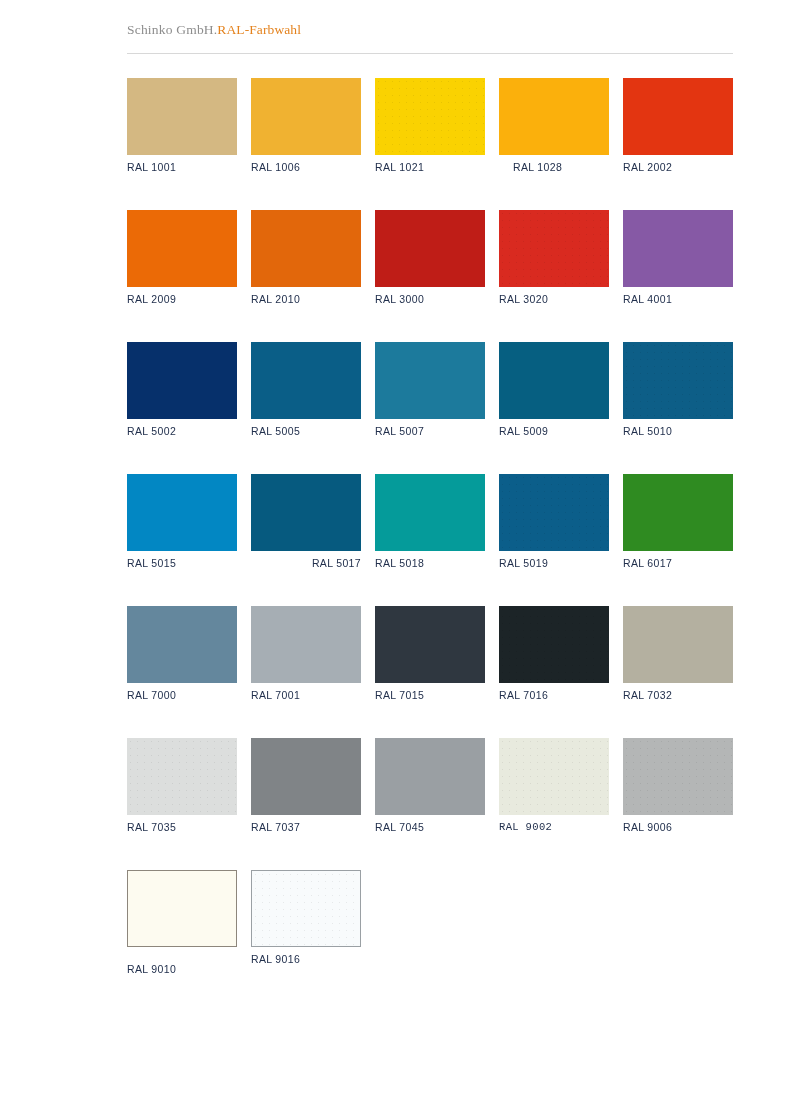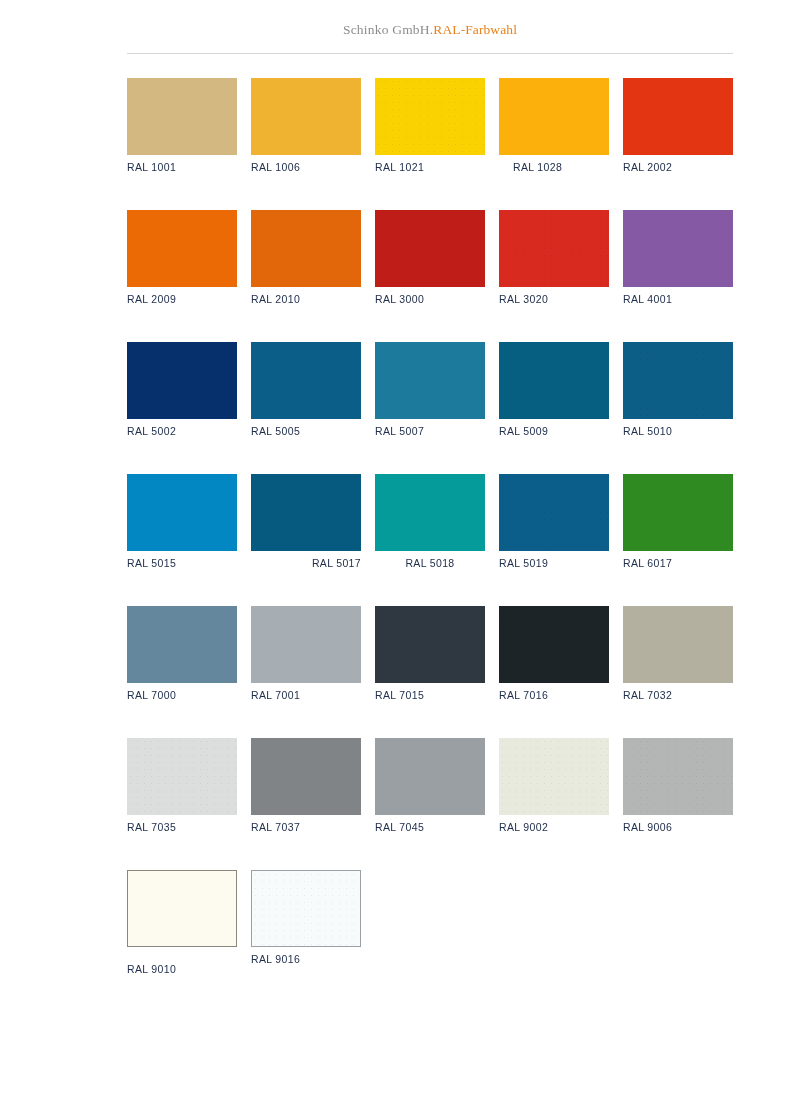--- a/index.html
+++ b/index.html
@@ -22,21 +22,21 @@
 
   
   .header {
     position: absolute;
     left: 127px;
     top: 22px;
     width: 606px;
     height: 32px;
     display: flex;
     align-items: flex-start;
-    justify-content: center;
+    justify-content: flex-start;
   }
   .company {
     font-family: "Liberation Serif", serif;
     font-size: 13.5px;
     color: #8d8d8d;
     letter-spacing: 0.2px;
     white-space: nowrap;
   }
   .doc-title {
     font-family: "Liberation Serif", serif;
@@ -178,21 +178,21 @@
       <div class="cell">
         <div class="chip" style="background: rgb(2, 135, 195);"></div>
         <div class="chip-label" style="color: rgb(34, 48, 77);">RAL 5015</div>
       </div>
       <div class="cell">
         <div class="chip" style="background: rgb(6, 90, 127);"></div>
         <div class="chip-label" style="color: rgb(34, 48, 77); text-align: right;">RAL 5017</div>
       </div>
       <div class="cell">
         <div class="chip" style="background: rgb(5, 155, 154);"></div>
-        <div class="chip-label" style="color: rgb(34, 48, 77); text-align: center;">RAL 5018</div>
+        <div class="chip-label" style="color: rgb(34, 48, 77);">RAL 5018</div>
       </div>
       <div class="cell">
         <div class="chip" style="background: rgb(11, 94, 138);">
           <div class="texture" style="background-image: radial-gradient(rgba(0, 0, 0, 0.07) 0.6px, transparent 0.7px); background-size: 7px 7px;"></div>
         </div>
         <div class="chip-label" style="color: rgb(34, 48, 77);">RAL 5019</div>
       </div>
       <div class="cell">
         <div class="chip" style="background: rgb(47, 139, 33);"></div>
         <div class="chip-label" style="color: rgb(34, 48, 77);">RAL 6017</div>
@@ -230,21 +230,21 @@
         <div class="chip-label" style="color: rgb(34, 48, 77);">RAL 7037</div>
       </div>
       <div class="cell">
         <div class="chip" style="background: rgb(154, 159, 163);"></div>
         <div class="chip-label" style="color: rgb(34, 48, 77);">RAL 7045</div>
       </div>
       <div class="cell">
         <div class="chip" style="background: rgb(232, 234, 222);">
           <div class="texture" style="background-image: radial-gradient(rgba(0, 0, 0, 0.07) 0.6px, transparent 0.7px); background-size: 7px 7px;"></div>
         </div>
-        <div class="chip-label" style="color: rgb(34, 48, 77);">RAL 9002</div>
+        <div class="chip-label" style="color: rgb(34, 48, 77); font-family: Liberation Mono, monospace;">RAL 9002</div>
       </div>
       <div class="cell">
         <div class="chip" style="background: rgb(180, 182, 182);">
           <div class="texture" style="background-image: radial-gradient(rgba(0, 0, 0, 0.07) 0.6px, transparent 0.7px); background-size: 7px 7px;"></div>
         </div>
         <div class="chip-label" style="color: rgb(34, 48, 77);">RAL 9006</div>
       </div>
       <div class="cell">
         <div class="chip bordered" style="background: rgb(253, 251, 240);"></div>
         <div class="chip-label" style="color: rgb(34, 48, 77); margin-top: 16px;">RAL 9010</div>

